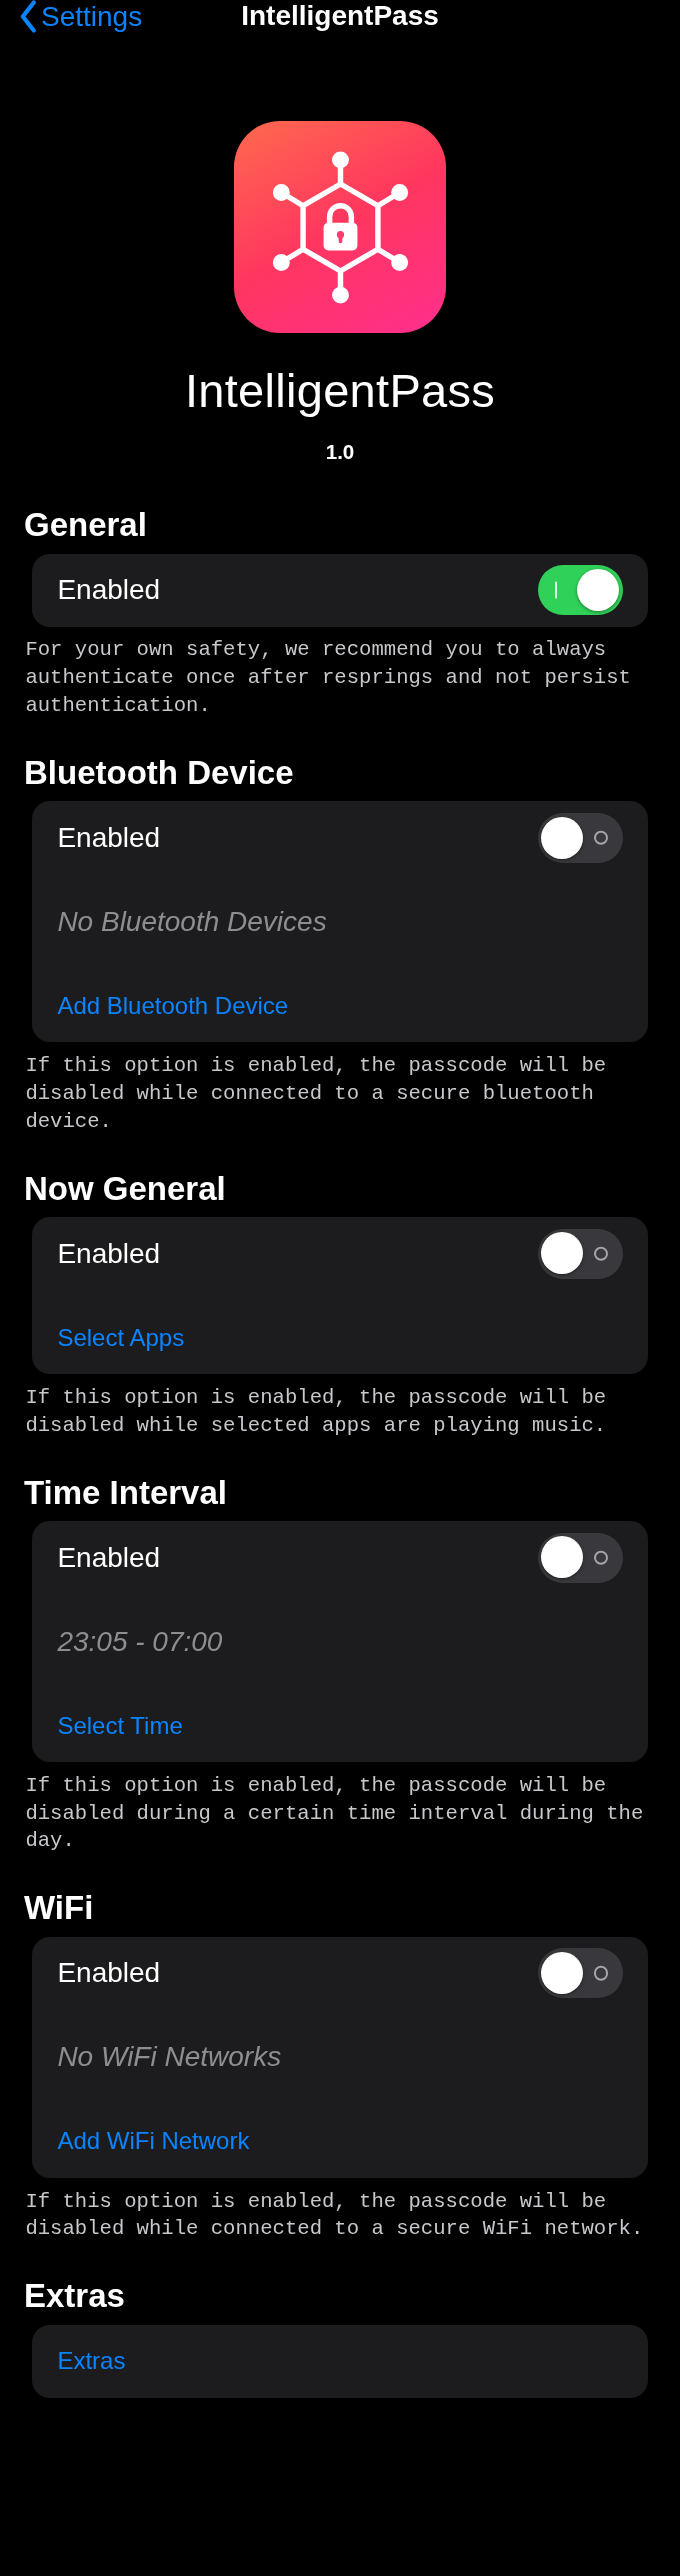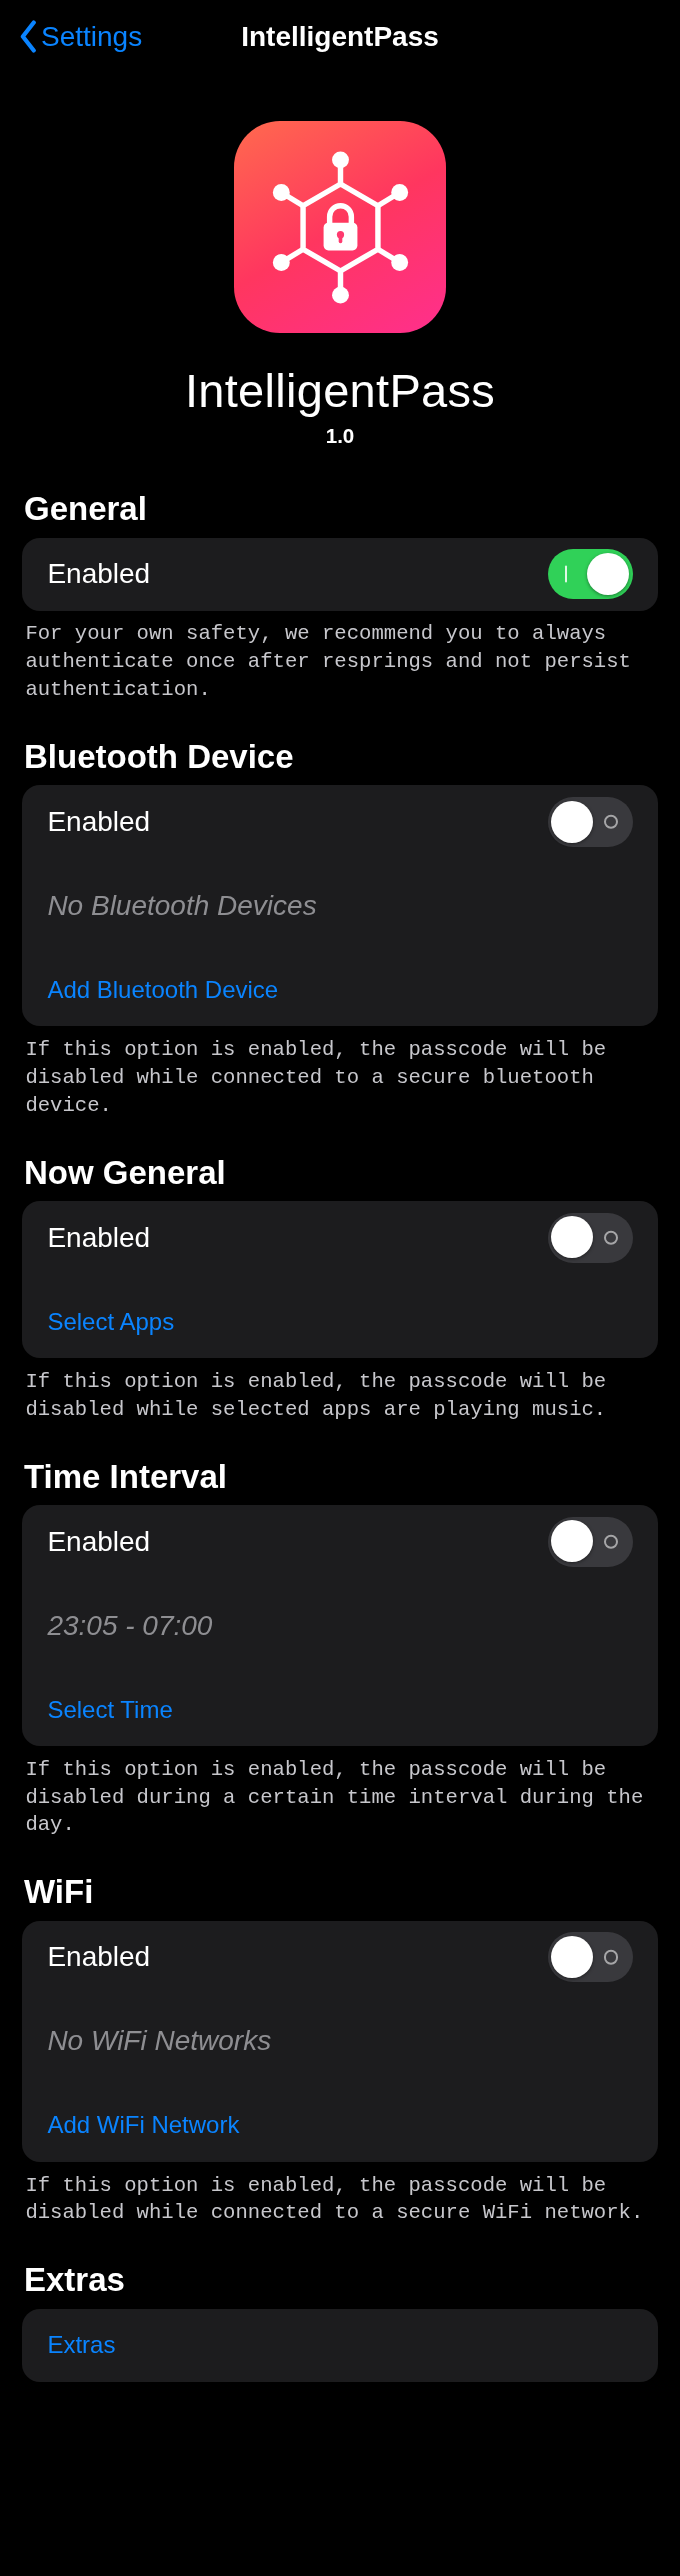--- a/index.html
+++ b/index.html
@@ -6,23 +6,23 @@
   html, body {
     width: 680px;
     background: #000000;
     font-family: -apple-system, "Helvetica Neue", Helvetica, Arial, sans-serif;
     color: #ffffff;
     -webkit-font-smoothing: antialiased;
   }
   .navbar {
     height: 73px;
     display: flex;
-    align-items: center;
+    align-items: flex-start;
     position: relative;
-    padding: 8px 18px;
+    padding: 0 18px;
   }
   .back-btn {
     display: flex;
     align-items: center;
     color: #0a84ff;
     font-size: 28px;
   }
   .back-btn svg { margin-right: 3.6px; }
   .nav-title {
     position: absolute;
@@ -48,30 +48,30 @@
     margin-bottom: 30px;
   }
   .app-name {
     font-size: 47px;
     font-weight: 300;
     letter-spacing: 0.3px;
   }
   .app-version {
     font-size: 20.6px;
     font-weight: 600;
-    margin-top: 6px;
+    margin-top: 22px;
   }
   .section-header {
     font-size: 33px;
     font-weight: 700;
     padding: 12px 24px 9.7px;
   }
   .group {
     background: #1c1c1e;
-    margin: 0 22px;
+    margin: 0 32px;
     border-radius: 18px;
     overflow: hidden;
   }
   .row {
     display: flex;
     align-items: center;
     justify-content: space-between;
     min-height: 73px;
     padding: 0 25.4px;
   }

